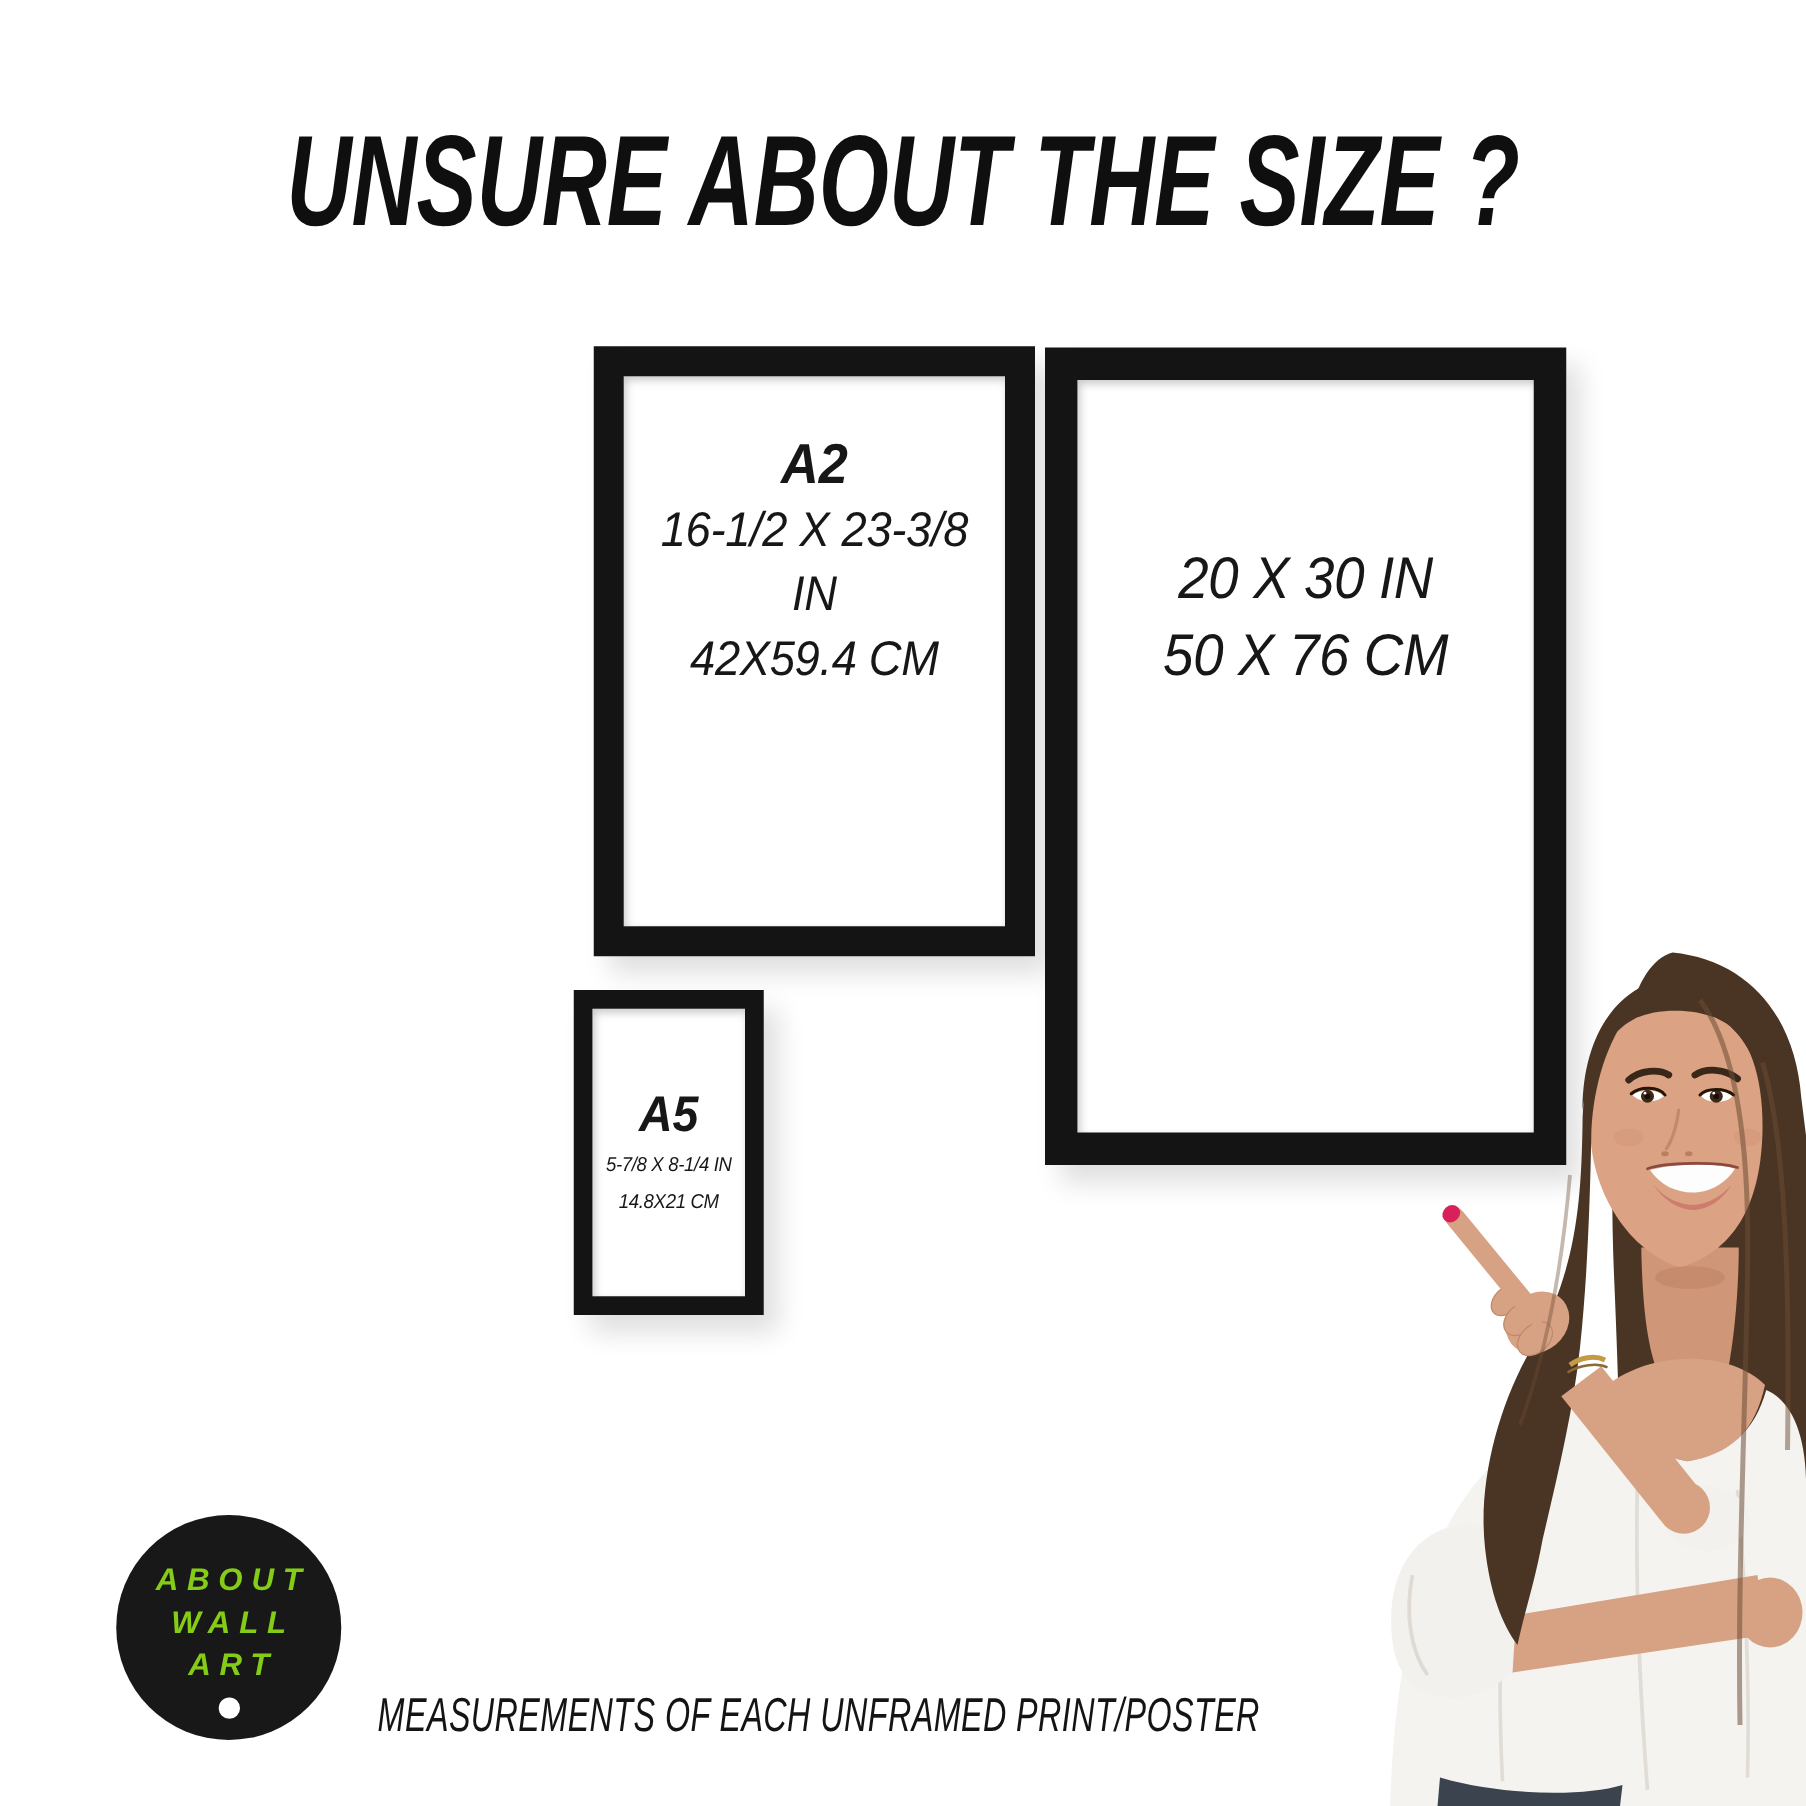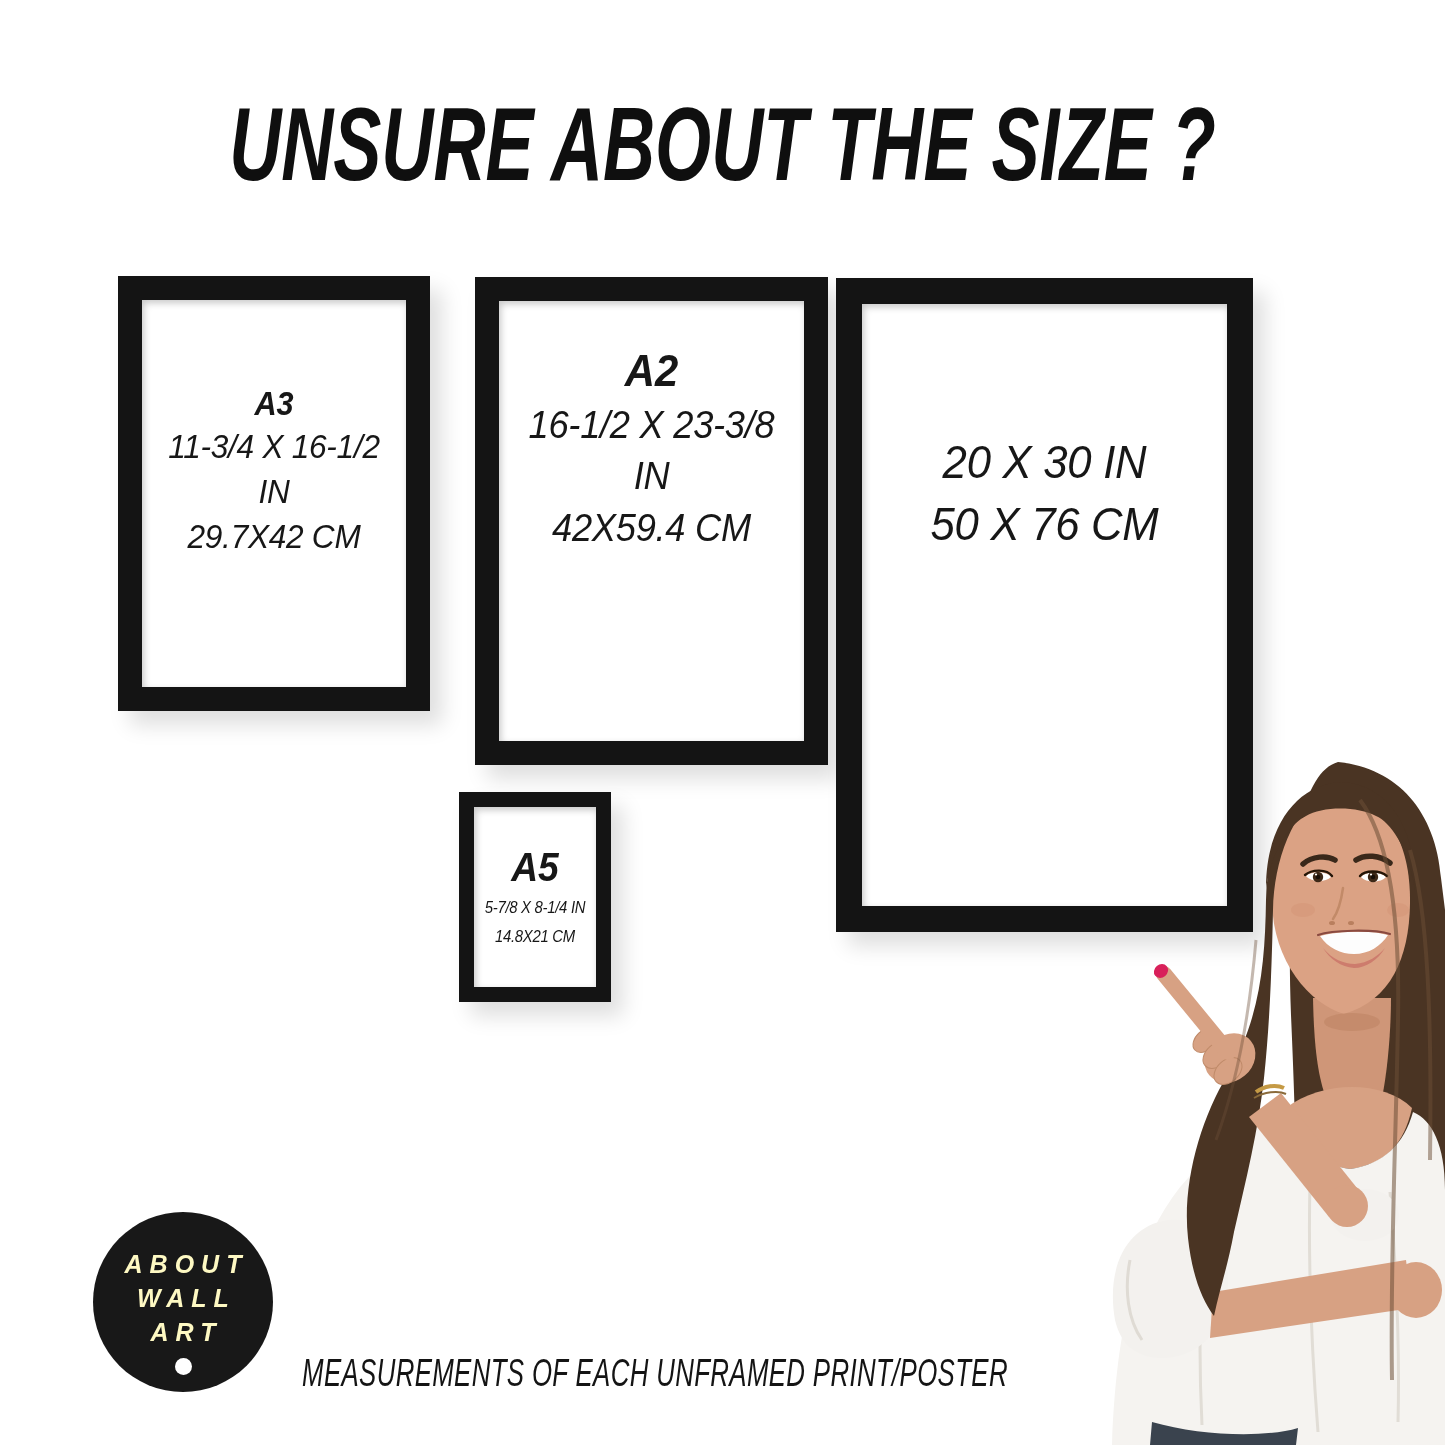--- a/index.html
+++ b/index.html
@@ -28,53 +28,46 @@
   .line { line-height:1.32; letter-spacing:-0.3px; }
 
   .f-a3   { left:118px; top:276px; width:312px; height:435px; --ty:-23px;  font-size:34px; }
   .f-a3 .size-label { font-size:33px; }
   .f-a2   { left:475px; top:277px; width:353px; height:488px; --ty:-73px;  font-size:39px; }
   .f-a2 .size-label { font-size:45px; }
   .f-2030 { left:836px; top:278px; width:417px; height:654px; border-width:26px; --ty:-112px; font-size:47px; }
   .f-a4   { left:220px; top:735px; width:221px; height:303px; border-width:20px; --ty:-4px; font-size:24px; }
   .f-a4 .size-label { font-size:36px; margin-bottom:8px; }
   .f-a4 .line { line-height:1.95; }
-  .f-a5   { left:459px; top:792px; width:152px; height:210px; border-width:15px; --ty:0px; font-size:16px; }
+  .f-a5   { left:459px; top:792px; width:152px; height:260px; border-width:15px; --ty:0px; font-size:16px; }
   .f-a5 .size-label { font-size:40px; margin-bottom:2px; }
   .f-a5 .line { line-height:1.8; }
 
   .logo {
     position:absolute; left:93px; top:1212px; width:180px; height:180px;
-    background:#181818; border-radius:50%; color:#fef9c3; text-align:center;
+    background:#181818; border-radius:50%; color:#84cc16; text-align:center;
     padding-top:35px; box-sizing:border-box;
   }
   .logo-line { font-size:25px; font-weight:700; letter-spacing:7px; text-indent:7px; line-height:34px; }
   .logo-dot  { width:17px; height:17px; background:#ffffff; border-radius:50%; margin:9px auto 0; }
 
   .footer {
     position:absolute; left:0; top:1352px; width:1310px; text-align:center;
     font-size:38px; color:#141414; white-space:nowrap;
     transform:scaleX(0.68); transform-origin:50% 50%; letter-spacing:0.5px;
   }
   .woman { position:absolute; left:1060px; top:760px; width:385px; height:685px; }
 </style>
 </head>
 <body>
 
 <div class="canvas">
 
   <div class="title">UNSURE ABOUT THE SIZE ?</div>
 
-  <div class="frame f-a3">
-    <div class="frame-text">
-      <div class="size-label">A3</div>
-      <div class="line">11-3/4 X 16-1/2 IN</div>
-      <div class="line">29.7X42 CM</div>
-    </div>
-  </div>
 
   <div class="frame f-a2">
     <div class="frame-text">
       <div class="size-label">A2</div>
       <div class="line">16-1/2 X 23-3/8 IN</div>
       <div class="line">42X59.4 CM</div>
     </div>
   </div>
 
   <div class="frame f-2030">

